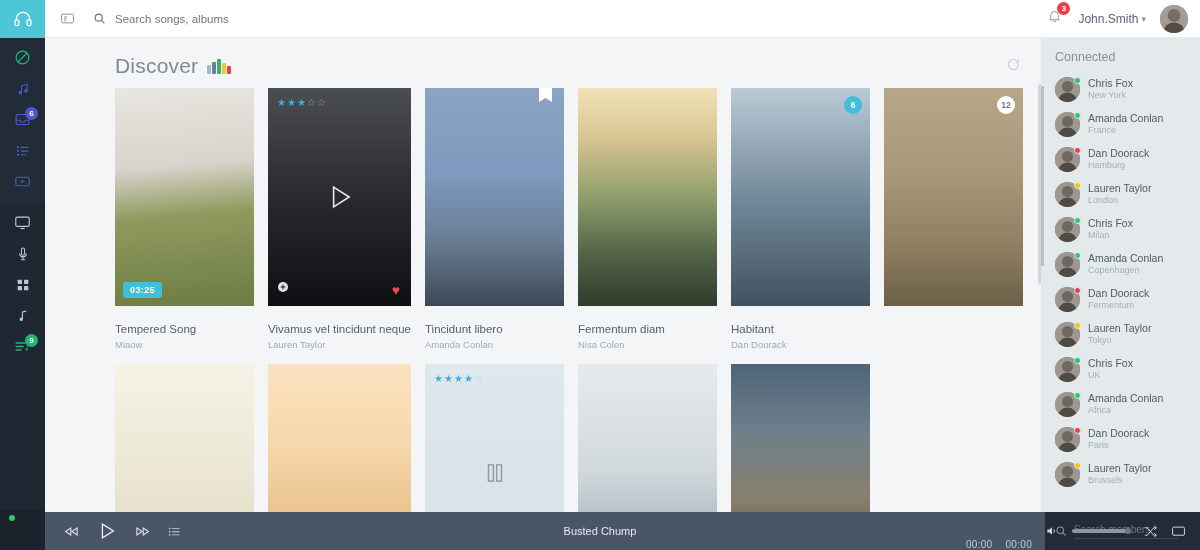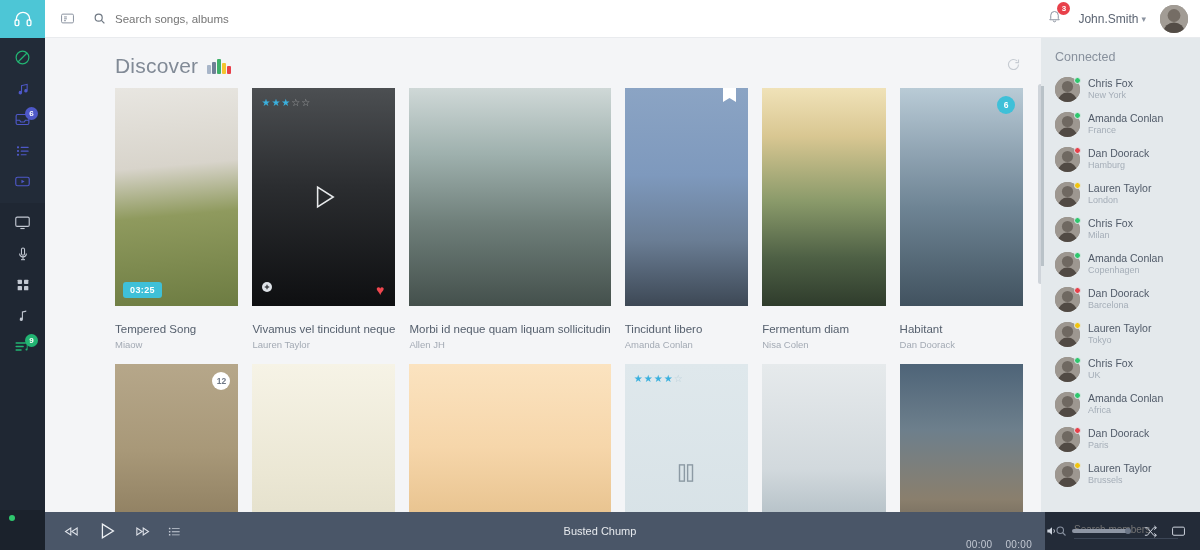--- a/index.html
+++ b/index.html
@@ -375,27 +375,20 @@
                   <line x1="7.5" y1="12" x2="16.5" y2="12"></line>
                 </g>
               </svg></span>
             <span class="icon-heart">♥</span>
           </div>
           <div class="card-title">Vivamus vel tincidunt neque</div>
           <div class="card-sub">Lauren Taylor</div>
         </div>
         <div class="card">
           <div class="thumb">
-            <div class="ph" style="background:linear-gradient(180deg,#cfd8d7 0%,#9fb1ae 30%,#6f7f7a 62%,#44504c 100%)"></div>
-          </div>
-          <div class="card-title">Morbi id neque quam liquam sollicitudin</div>
-          <div class="card-sub">Allen JH</div>
-        </div>
-        <div class="card">
-          <div class="thumb">
             <div class="ph" style="background:linear-gradient(180deg,#8ba4c4 0%,#7e99bd 40%,#6a7d94 70%,#3d4855 100%)"></div>
             <span class="ribbon"><svg width="13" height="17" viewBox="0 0 13 17">
                 <path d="M0 0h13v14l-6.5-4L0 14z" fill="#ffffff"></path>
               </svg></span>
           </div>
           <div class="card-title">Tincidunt libero</div>
           <div class="card-sub">Amanda Conlan</div>
         </div>
         <div class="card">
           <div class="thumb">
@@ -546,21 +539,21 @@
           <div class="c-av">
             <div class="ring"><svg width="25" height="25" viewBox="0 0 25 25">
                 <rect width="25" height="25" fill="#9d9790"></rect>
                 <circle cx="12.5" cy="9.5" r="5.6" fill="#6f6861"></circle>
                 <ellipse cx="12.5" cy="24" rx="9.2" ry="8.4" fill="#514a44"></ellipse>
               </svg></div>
             <span class="c-dot" style="background:#e8404a"></span>
           </div>
           <div>
             <div class="c-name">Dan Doorack</div>
-            <div class="c-loc">Barcelona</div>
+            <div class="c-loc">Fermentum</div>
           </div>
         </div>
         <div class="contact">
           <div class="c-av">
             <div class="ring"><svg width="25" height="25" viewBox="0 0 25 25">
                 <rect width="25" height="25" fill="#9d9790"></rect>
                 <circle cx="12.5" cy="9.5" r="5.6" fill="#6f6861"></circle>
                 <ellipse cx="12.5" cy="24" rx="9.2" ry="8.4" fill="#514a44"></ellipse>
               </svg></div>
             <span class="c-dot" style="background:#f1c40f"></span>

